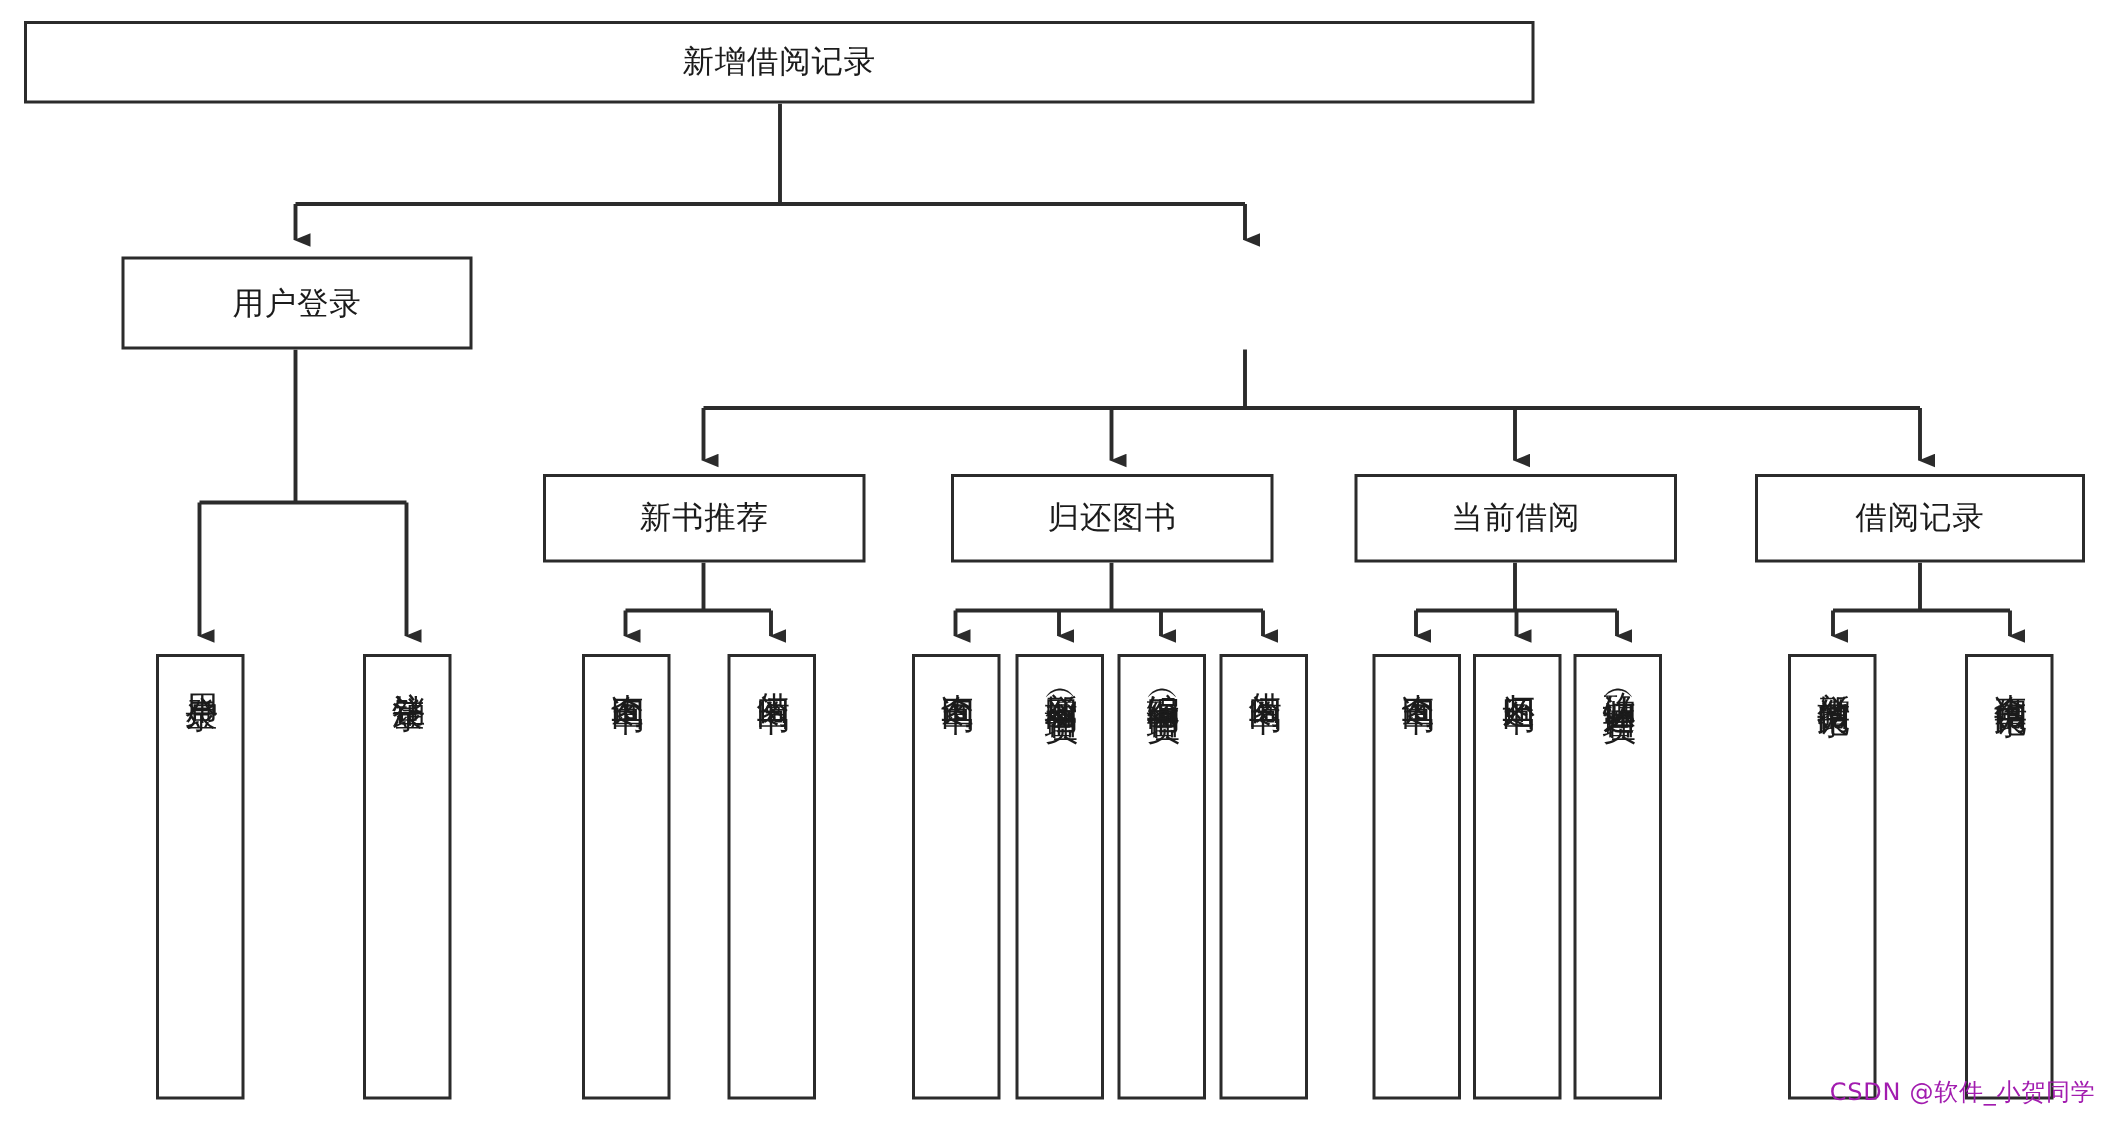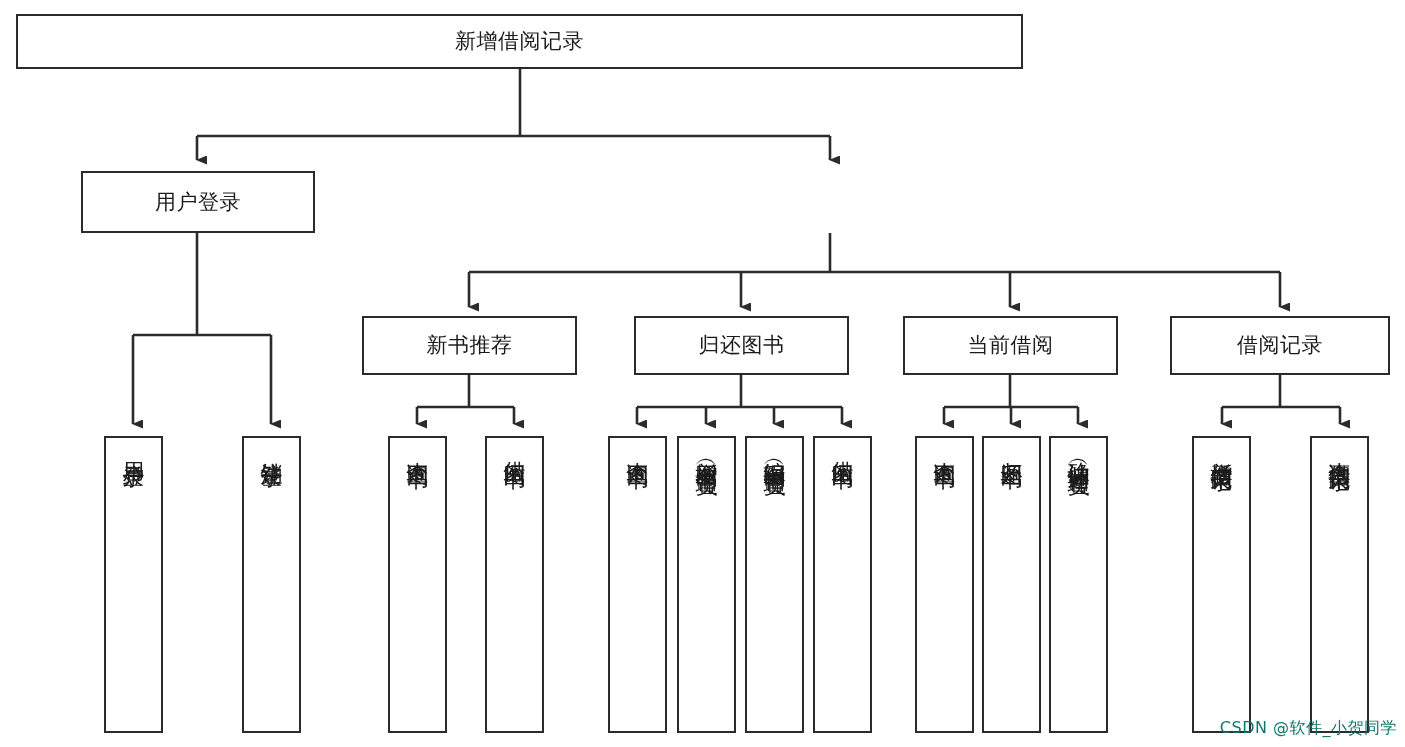--- a/index.html
+++ b/index.html
@@ -58,21 +58,21 @@
     text-orientation: upright;
     font-size: 22px;
     letter-spacing: 2px;
     line-height: 1;
   }
   #watermark {
     position: absolute;
     right: 8px;
     bottom: 8px;
     font-size: 16px;
-    color: #0f766e;
+    color: #a21caf;
     letter-spacing: 0.5px;
     white-space: nowrap;
     user-select: none;
   }
 </style>
 </head>
 <body>
 
 <div id="diagram-root">
 

